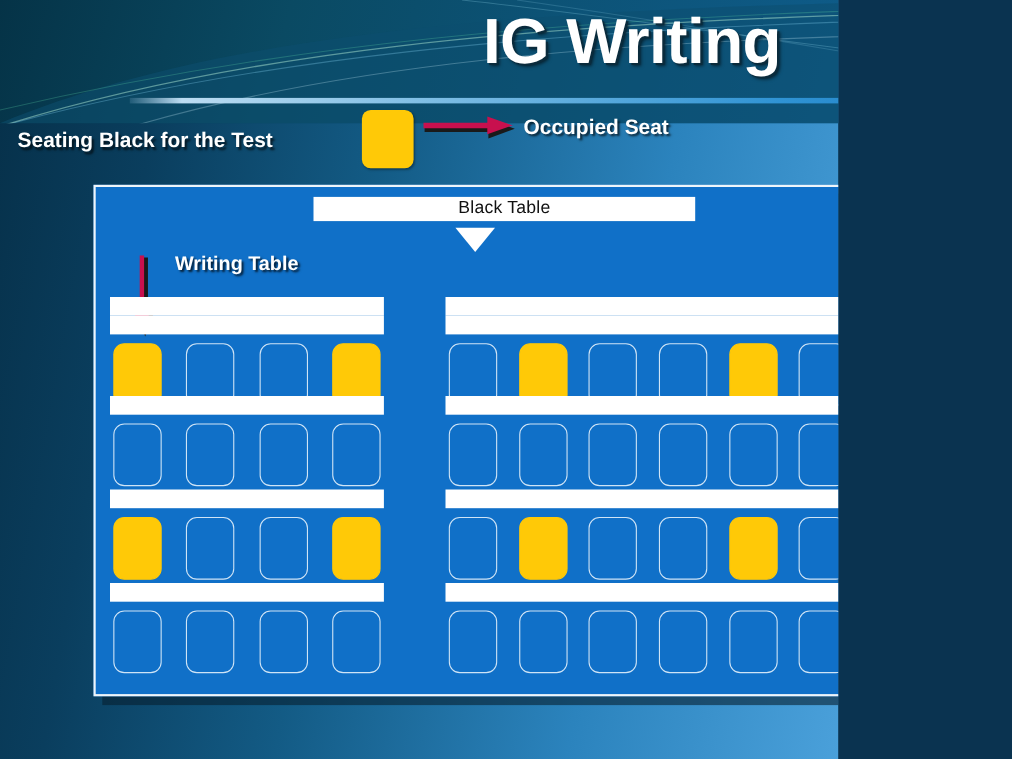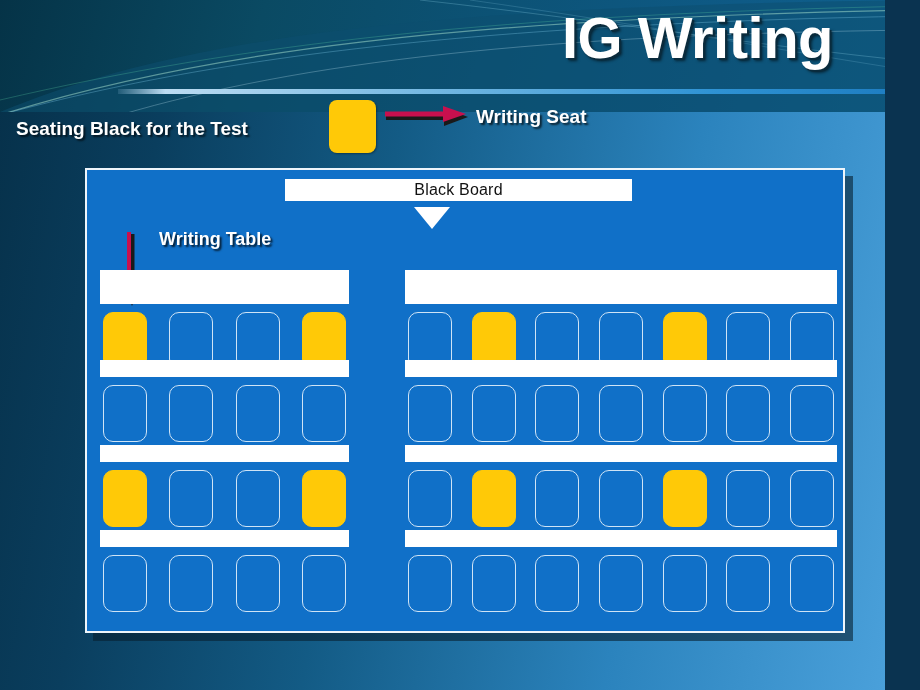--- a/index.html
+++ b/index.html
@@ -10,21 +10,21 @@
   body {
     width: 920px;
     height: 690px;
     overflow: hidden;
     font-family: "Liberation Sans", sans-serif;
     background: #0a3350;
   }
 
   #slide {
     position: relative;
-    width: 885px;
+    width: 762px;
     height: 690px;
     overflow: hidden;
     background: linear-gradient(100deg,
         #063049 0%,
         #0a3e5e 18%,
         #135b85 42%,
         #2b83bd 72%,
         #4aa0da 100%);
   }
 
@@ -273,27 +273,27 @@
 
   <div class="legend-swatch"></div>
 
   <svg class="legend-arrow" viewBox="0 0 90 26">
     <line x1="2" y1="14" x2="66" y2="14" stroke="#1a1a1a" stroke-width="6"></line>
     <polygon points="60,5 84,14 60,23" fill="#1a1a1a"></polygon>
     <line x1="1" y1="11" x2="65" y2="11" stroke="#C8104E" stroke-width="5"></line>
     <polygon points="59,3 82,11 59,19" fill="#C8104E"></polygon>
   </svg>
 
-  <div class="legend-text">Writing Seat</div>
+  <div class="legend-text">Occupied Seat</div>
 
   <div class="panel-shadow"></div>
 
   <div class="panel">
 
-    <div class="blackboard">Black Board</div>
+    <div class="blackboard">Black Table</div>
 
     <div class="teacher-desk"></div>
 
     <div class="wt-label">Writing Table</div>
 
     <svg class="wt-arrow" viewBox="0 0 26 78">
       <line x1="15" y1="2" x2="15" y2="58" stroke="#1a1a1a" stroke-width="5"></line>
       <polygon points="7,52 23,52 15,74" fill="#1a1a1a"></polygon>
       <line x1="12" y1="0" x2="12" y2="56" stroke="#C8104E" stroke-width="4"></line>
       <polygon points="4,50 20,50 12,71" fill="#C8104E"></polygon>

